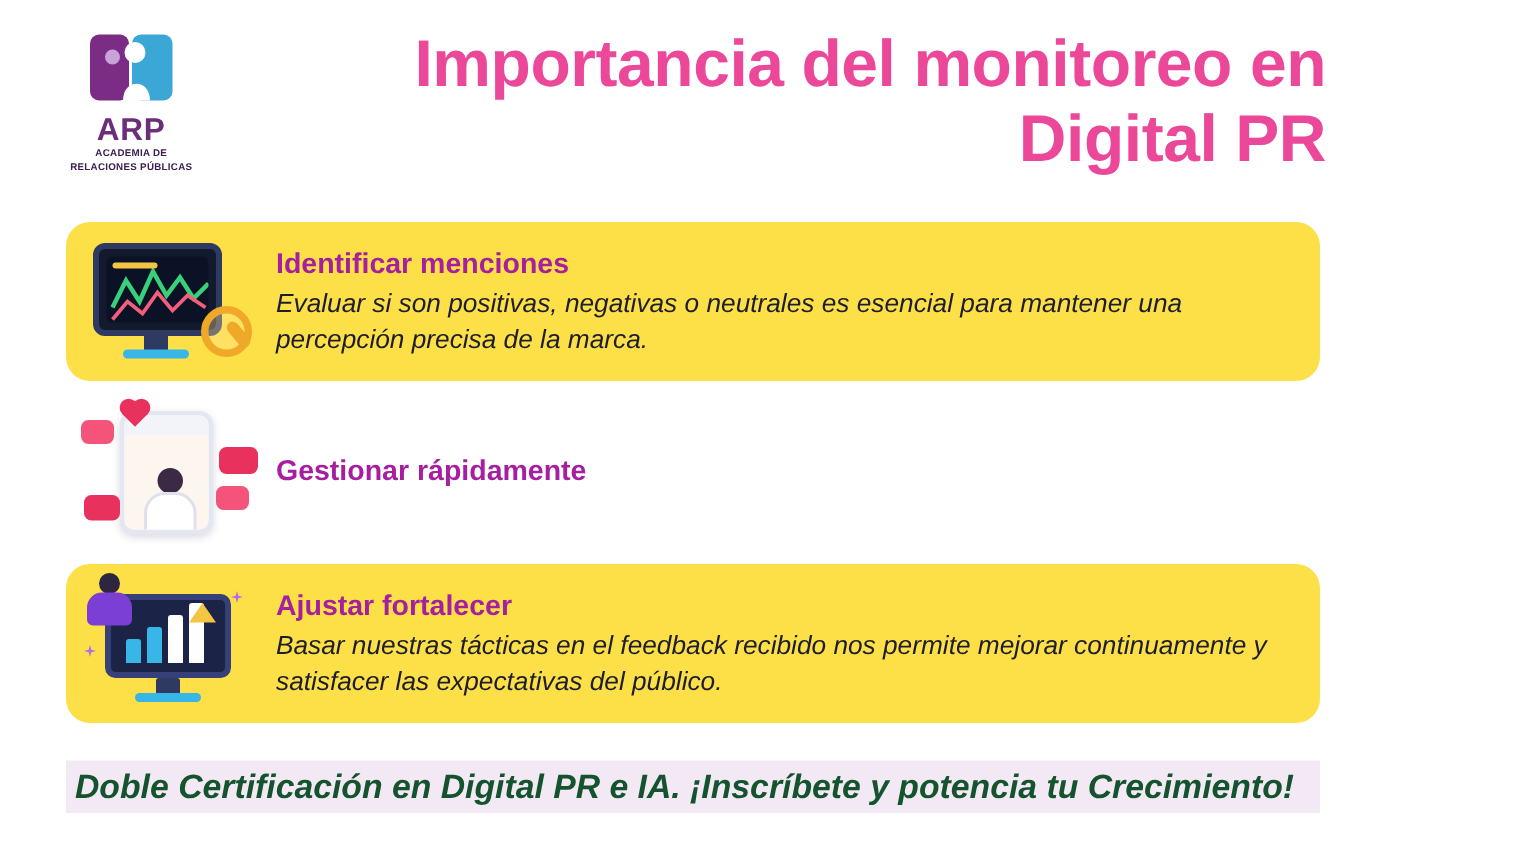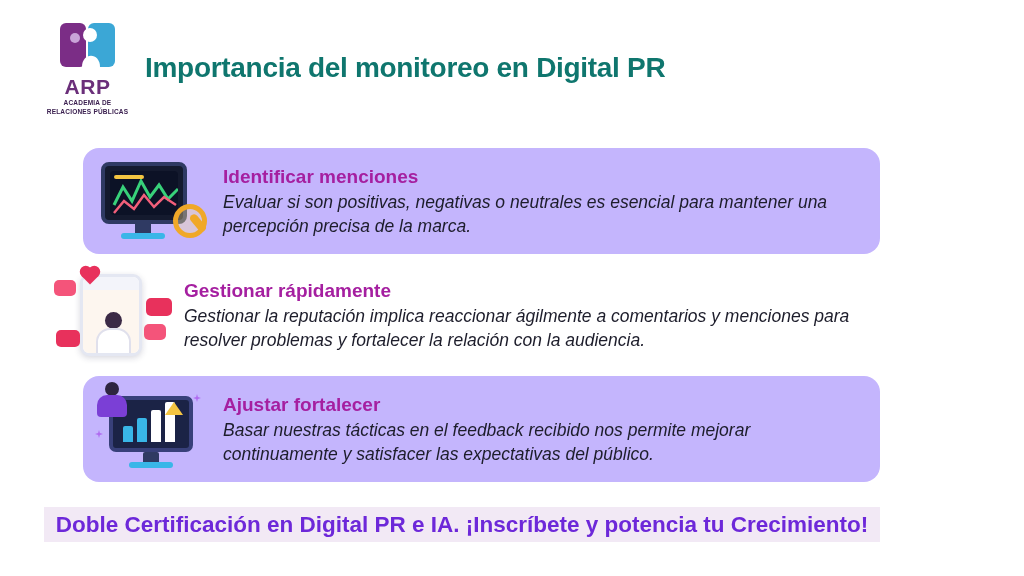--- a/index.html
+++ b/index.html
@@ -53,44 +53,44 @@
     font-size: 6.5px;
     font-weight: bold;
     color: #3b2050;
     letter-spacing: 0.2px;
     line-height: 1.25;
     text-align: center;
     margin-top: 2px;
   }
   .slide-title {
     flex: 1;
-    text-align: left;
-    font-size: 28px;
-    font-weight: bold;
-    color: #0f766e;
+    text-align: right;
+    font-size: 44px;
+    font-weight: bold;
+    color: #ec4899;
     letter-spacing: -0.3px;
     padding-right: 10px;
   }
 
   
   .rows {
     position: absolute;
     top: 148px;
     left: 44px;
     right: 44px;
   }
   .row {
     position: relative;
     display: flex;
     align-items: center;
     border-radius: 16px;
     min-height: 96px;
     padding: 10px 16px 10px 10px;
   }
-  .row.tinted { background: #c4b5fd; margin-left: 39px; }
+  .row.tinted { background: #fde047; }
   .row + .row { margin-top: 8px; }
 
   .thumb {
     width: 118px;
     min-width: 118px;
     height: 86px;
     position: relative;
     margin-right: 12px;
   }
   .row-text { flex: 1; padding-top: 2px; }
@@ -112,23 +112,24 @@
     position: absolute;
     left: 44px;
     right: 44px;
     bottom: 34px;
     background: #f2e9f5;
     padding: 4px 6px;
   }
   .footer-text {
     font-size: 22.5px;
     font-weight: bold;
-    color: #6d28d9;
-    text-align: center;
+    color: #14532d;
+    text-align: left;
     line-height: 1.2;
+    font-style: italic;
   }
 
   
   .monitor {
     position: absolute;
     left: 8px; top: 4px;
     width: 86px; height: 62px;
     background: #141a2e;
     border: 4px solid #2f3a63;
     border-radius: 8px;
@@ -274,21 +275,20 @@
           </div>
         </div>
         <div class="bubble b1"></div>
         <div class="bubble b2"></div>
         <div class="bubble b3"></div>
         <div class="bubble b4"></div>
         <div class="heart"></div>
       </div>
       <div class="row-text">
         <div class="row-head">Gestionar rápidamente</div>
-        <div class="row-body">Gestionar la reputación implica reaccionar ágilmente a comentarios y menciones para resolver problemas y fortalecer la relación con la audiencia.</div>
       </div>
     </div>
 
     <div class="row tinted">
       <div class="thumb">
         <div class="chart-monitor">
           <div class="bar" style="left:10px; width:10px; height:16px; background:#39b6e8;"></div>
           <div class="bar" style="left:24px; width:10px; height:24px; background:#39b6e8;"></div>
           <div class="bar" style="left:38px; width:10px; height:32px; background:#ffffff;"></div>
           <div class="bar" style="left:52px; width:10px; height:40px; background:#ffffff;"></div>

